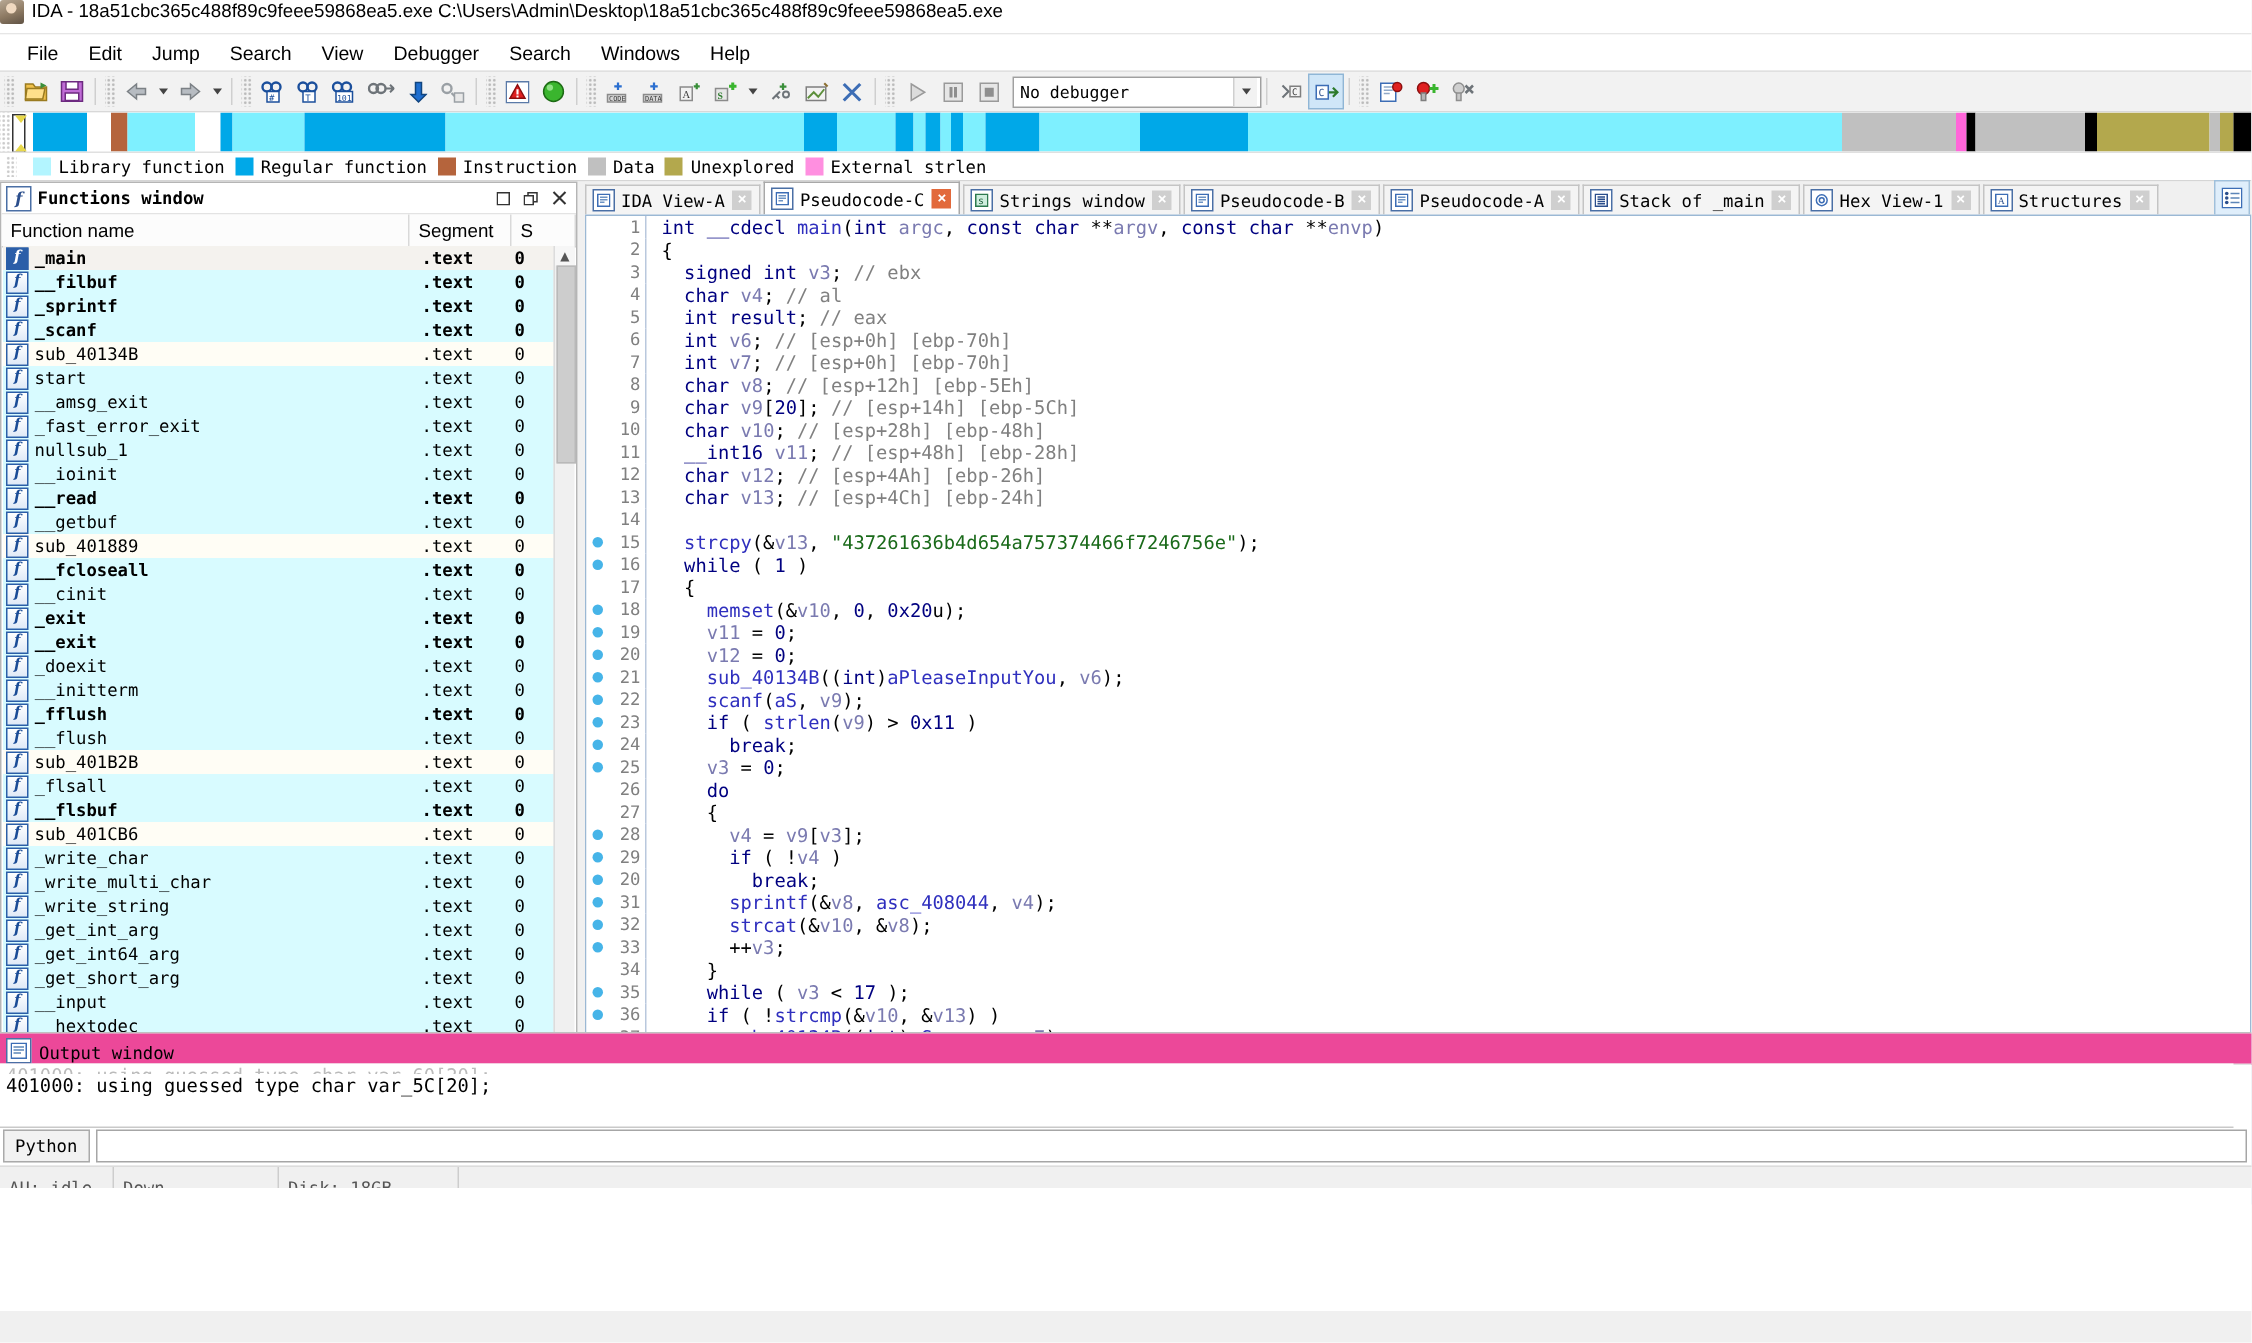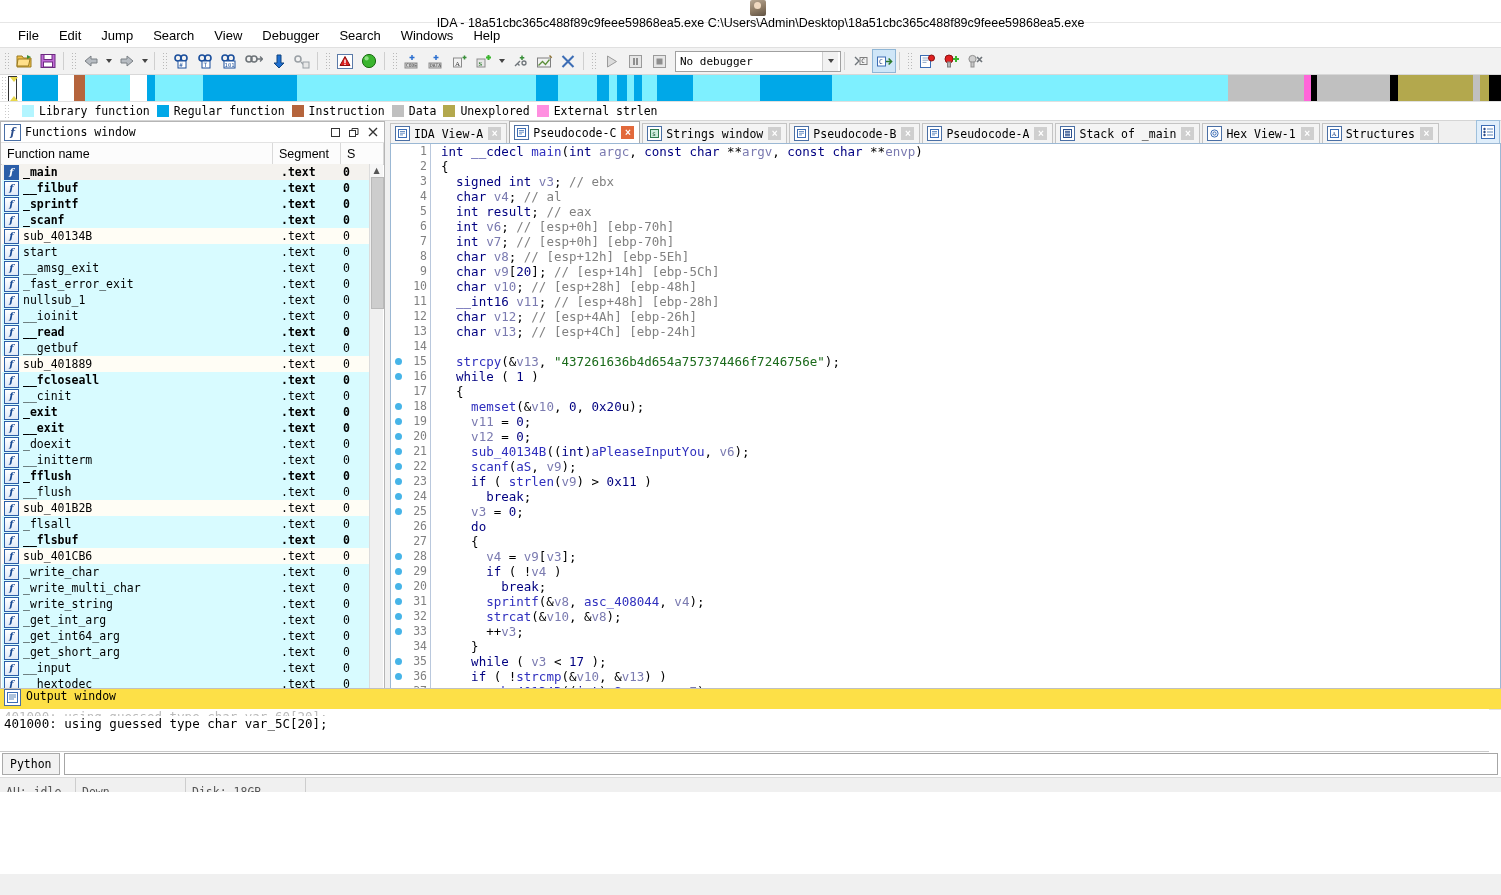--- a/index.html
+++ b/index.html
@@ -4,22 +4,22 @@
 <style>
   html,body{margin:0;padding:0;}
   body{
     width:1501px;height:895px;overflow:hidden;
     background:#f0f0f0;
     font-family:"DejaVu Sans",sans-serif;
     font-size:12px;color:#000;
     -webkit-font-smoothing:none;
   }
   .titlebar{
-    height:22px;background:#ffffff;display:flex;align-items:center;
-    padding-left:20px;border-bottom:1px solid #e6e6e6;flex-direction:column;
+    height:22px;background:#ffffff;display:flex;align-items:flex-start;
+    padding-left:0;border-bottom:1px solid #e6e6e6;
   }
   .titlebar .ida-logo{
     width:16px;height:16px;margin-right:5px;position:relative;flex:0 0 auto;
     background:linear-gradient(160deg,#b8a894 0%,#8d7a63 55%,#5f5244 100%);
     border-radius:2px;
   }
   .titlebar .ida-logo:after{
     content:"";position:absolute;left:4px;top:2px;width:7px;height:7px;border-radius:50%;
     background:#f0d9c0;
   }
@@ -60,21 +60,21 @@
   .legend .sw{width:12px;height:12px;margin-right:5px;margin-left:7px;}
   .legend .lbl{font-family:"DejaVu Sans Mono",monospace;font-size:11.5px;white-space:nowrap;}
 
   .workarea{position:relative;height:688px;background:#f0f0f0;}
 
   
   .funcwin{position:absolute;left:0;top:0;width:385px;height:682px;background:#fff;border:1px solid #b5b5b5;box-sizing:border-box;}
   .panelhdr{height:20px;background:#fff;display:flex;align-items:center;border-bottom:1px solid #e3e3e3;}
   .panelhdr .picon{width:15px;height:15px;margin:0 4px 0 3px;border:1px solid #4a6fa5;background:#fff;
       display:flex;align-items:center;justify-content:center;font-family:"DejaVu Serif",serif;font-style:italic;font-size:11px;color:#2b4e8c;font-weight:bold;}
-  .panelhdr .ptitle{font-family:"DejaVu Sans Mono",monospace;font-size:11.5px;flex:1;}
+  .panelhdr .ptitle{font-family:"DejaVu Sans Mono",monospace;font-size:11.5px;flex:1;font-weight:bold;}
   .panelhdr .pbtn{width:16px;height:16px;margin-right:3px;display:flex;align-items:center;justify-content:center;font-size:11px;color:#333;}
 
   .colhdr{height:21px;display:flex;background:#fcfcfc;border-bottom:1px solid #d0d0d0;}
   .colhdr .ch{border-right:1px solid #d9d9d9;display:flex;align-items:center;padding-left:6px;
       font-family:"Liberation Sans",sans-serif;font-size:12.5px;box-sizing:border-box;}
   .funclist{position:absolute;left:1px;top:42px;right:14px;bottom:28px;overflow:hidden;background:#fff;}
   .frow{height:16px;display:flex;align-items:center;font-family:"DejaVu Sans Mono",monospace;font-size:11.5px;box-sizing:border-box;}
   .frow .ficon{width:13px;height:13px;margin:0 4px 0 2px;flex:0 0 auto;border:1px solid #2b5ea8;
       background:linear-gradient(180deg,#ffffff,#dfe9f7);
       font-family:"DejaVu Serif",serif;font-style:italic;font-weight:bold;font-size:10px;color:#1a4b96;
@@ -123,21 +123,21 @@
   .cline .bar{width:4px;flex:0 0 auto;align-self:stretch;border-left:1px solid #b9c8dd;}
   .cline .src{padding-left:6px;} .kwb{color:#000080;} .var{color:#7a7ab0;} .cmt{color:#808080;}
   .str{color:#1a6a1a;} .fn{color:#2f2fbe;} .num{color:#000080;}
   .codestatus{position:absolute;left:0;right:0;bottom:0;height:21px;background:#f0f0f0;border-top:1px solid #d5d5d5;display:flex;align-items:center;}
   .codestatus .cell{height:19px;display:flex;align-items:center;padding:0 6px;border:1px solid #d0d0d0;background:#fff;margin-left:2px;
       font-family:"DejaVu Sans Mono",monospace;font-size:11.5px;}
   .codestatus .pad{flex:1;}
 
   
   .outwin{position:absolute;left:0;top:688px;right:0;height:185px;background:#fff;border-top:1px solid #c0c0c0;}
-  .outhdr{height:20px;display:flex;align-items:flex-start;border-bottom:1px solid #e3e3e3;background:#fde047;}
+  .outhdr{height:20px;display:flex;align-items:flex-end;border-bottom:1px solid #e3e3e3;background:#ec4899;}
   .outhdr .oicon{width:15px;height:15px;margin:0 5px 0 4px;border:1px solid #4a6fa5;background:#fff;display:flex;align-items:center;justify-content:center;}
   .outhdr .otitle{font-family:"DejaVu Sans Mono",monospace;font-size:11.5px;}
   .outbody{position:absolute;left:0;top:20px;right:12px;height:42px;background:#fff;overflow:hidden;
      font-family:"DejaVu Sans Mono",monospace;font-size:12.5px;line-height:15px;border-bottom:1px solid #c9c9c9;}
   .outbody .oline{white-space:pre;padding-left:4px;color:#000;}
   .outbody .oline.clipped{color:#bbb;height:7px;overflow:hidden;}
   .cmdrow{position:absolute;left:0;top:64px;right:0;height:22px;display:flex;align-items:center;}
   .cmdrow .pybtn{height:20px;display:flex;align-items:center;padding:0 7px;background:#f2f2f2;border:1px solid #aaa;
       font-family:"DejaVu Sans Mono",monospace;font-size:11.5px;margin-left:2px;}
   .cmdrow .cmdinput{flex:1;height:20px;background:#fff;border:1px solid #a6a6a6;margin:0 3px 0 4px;

